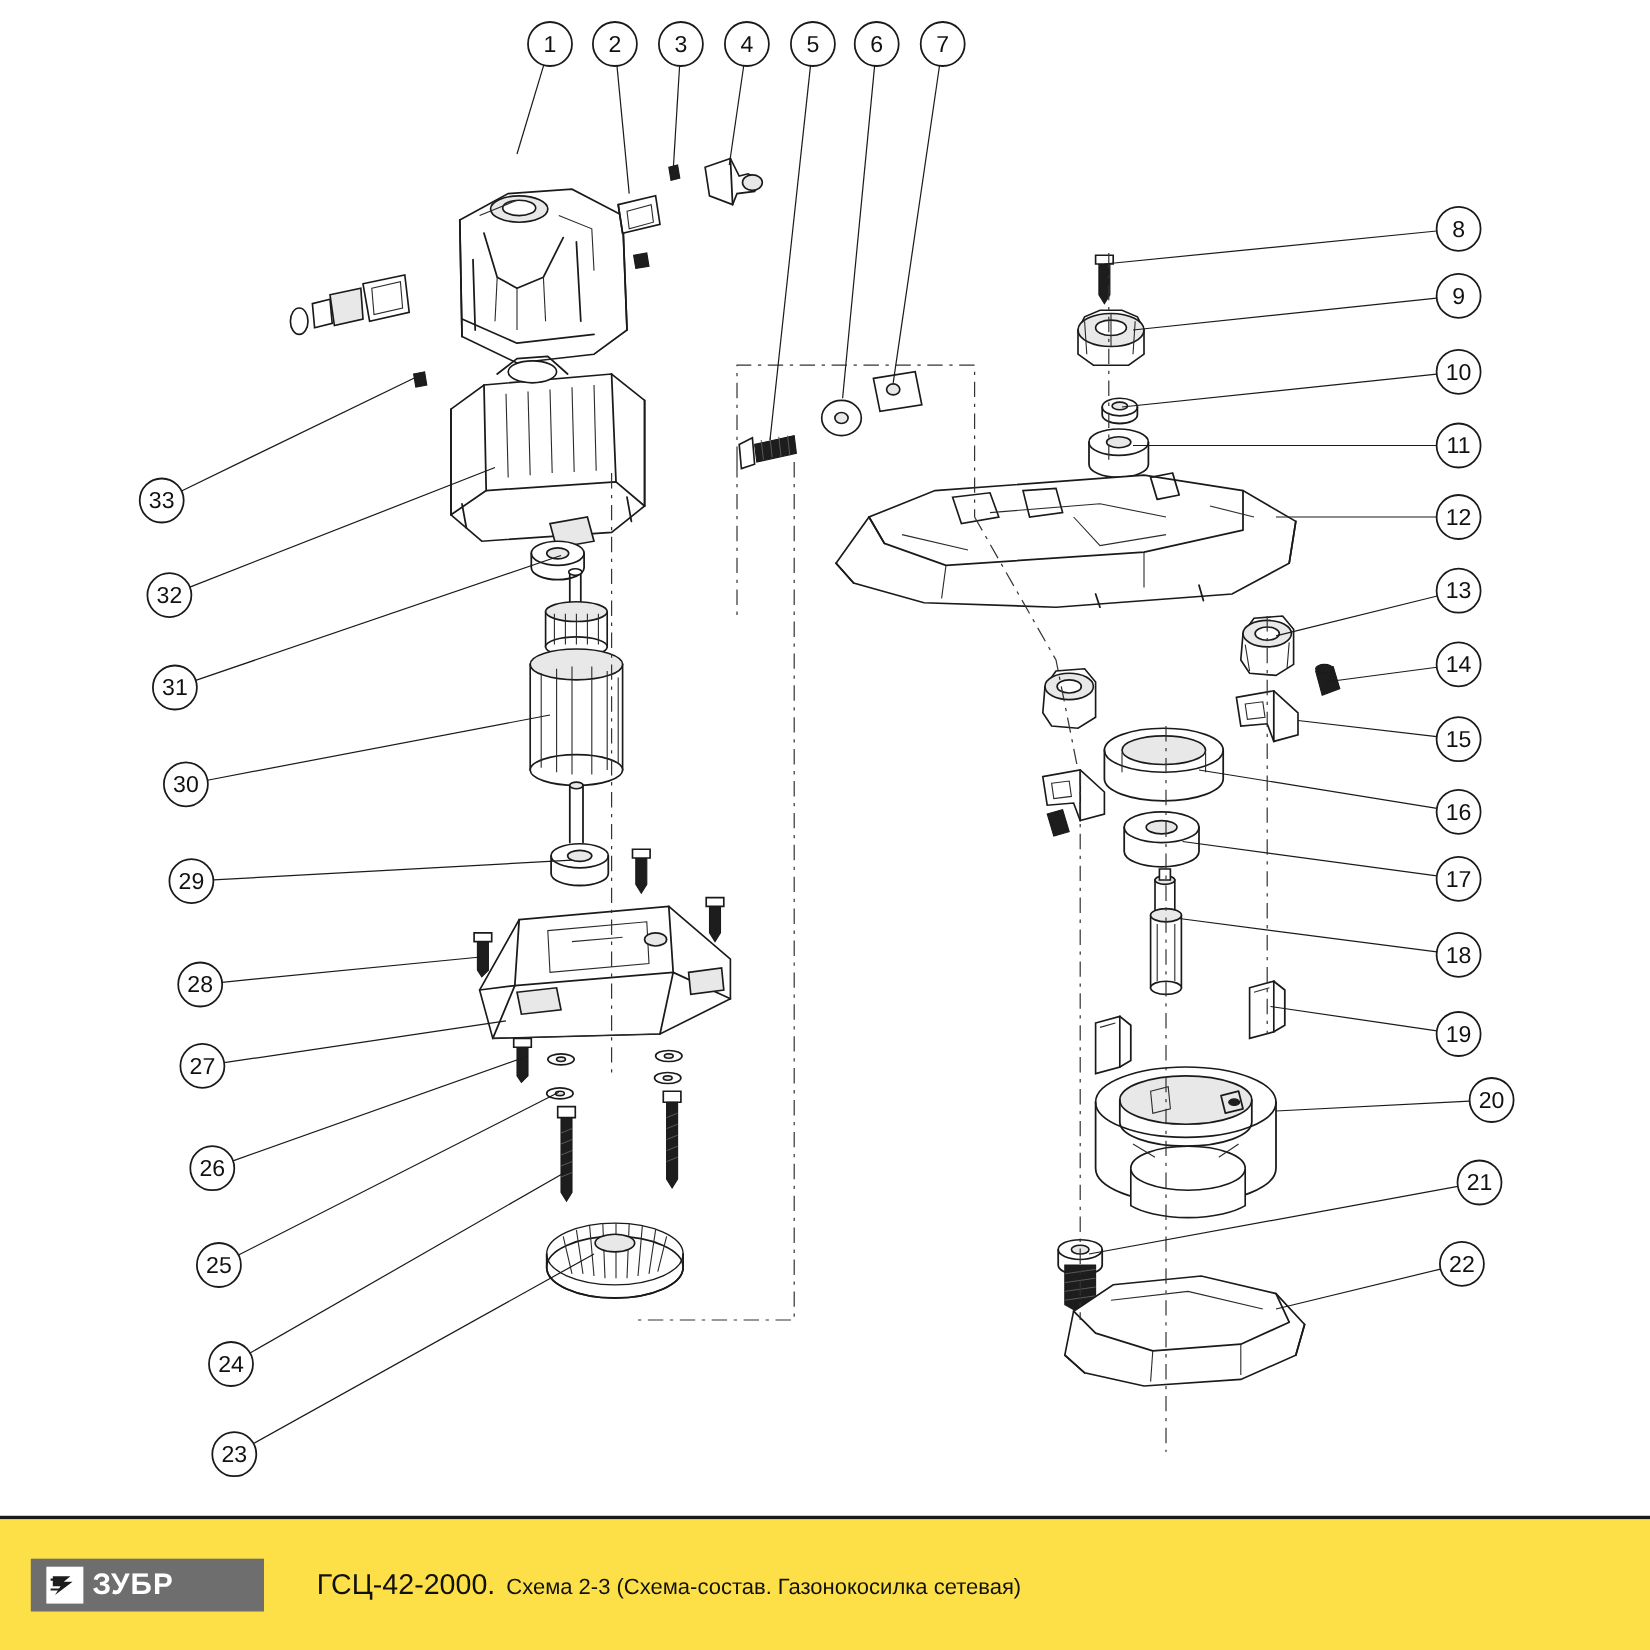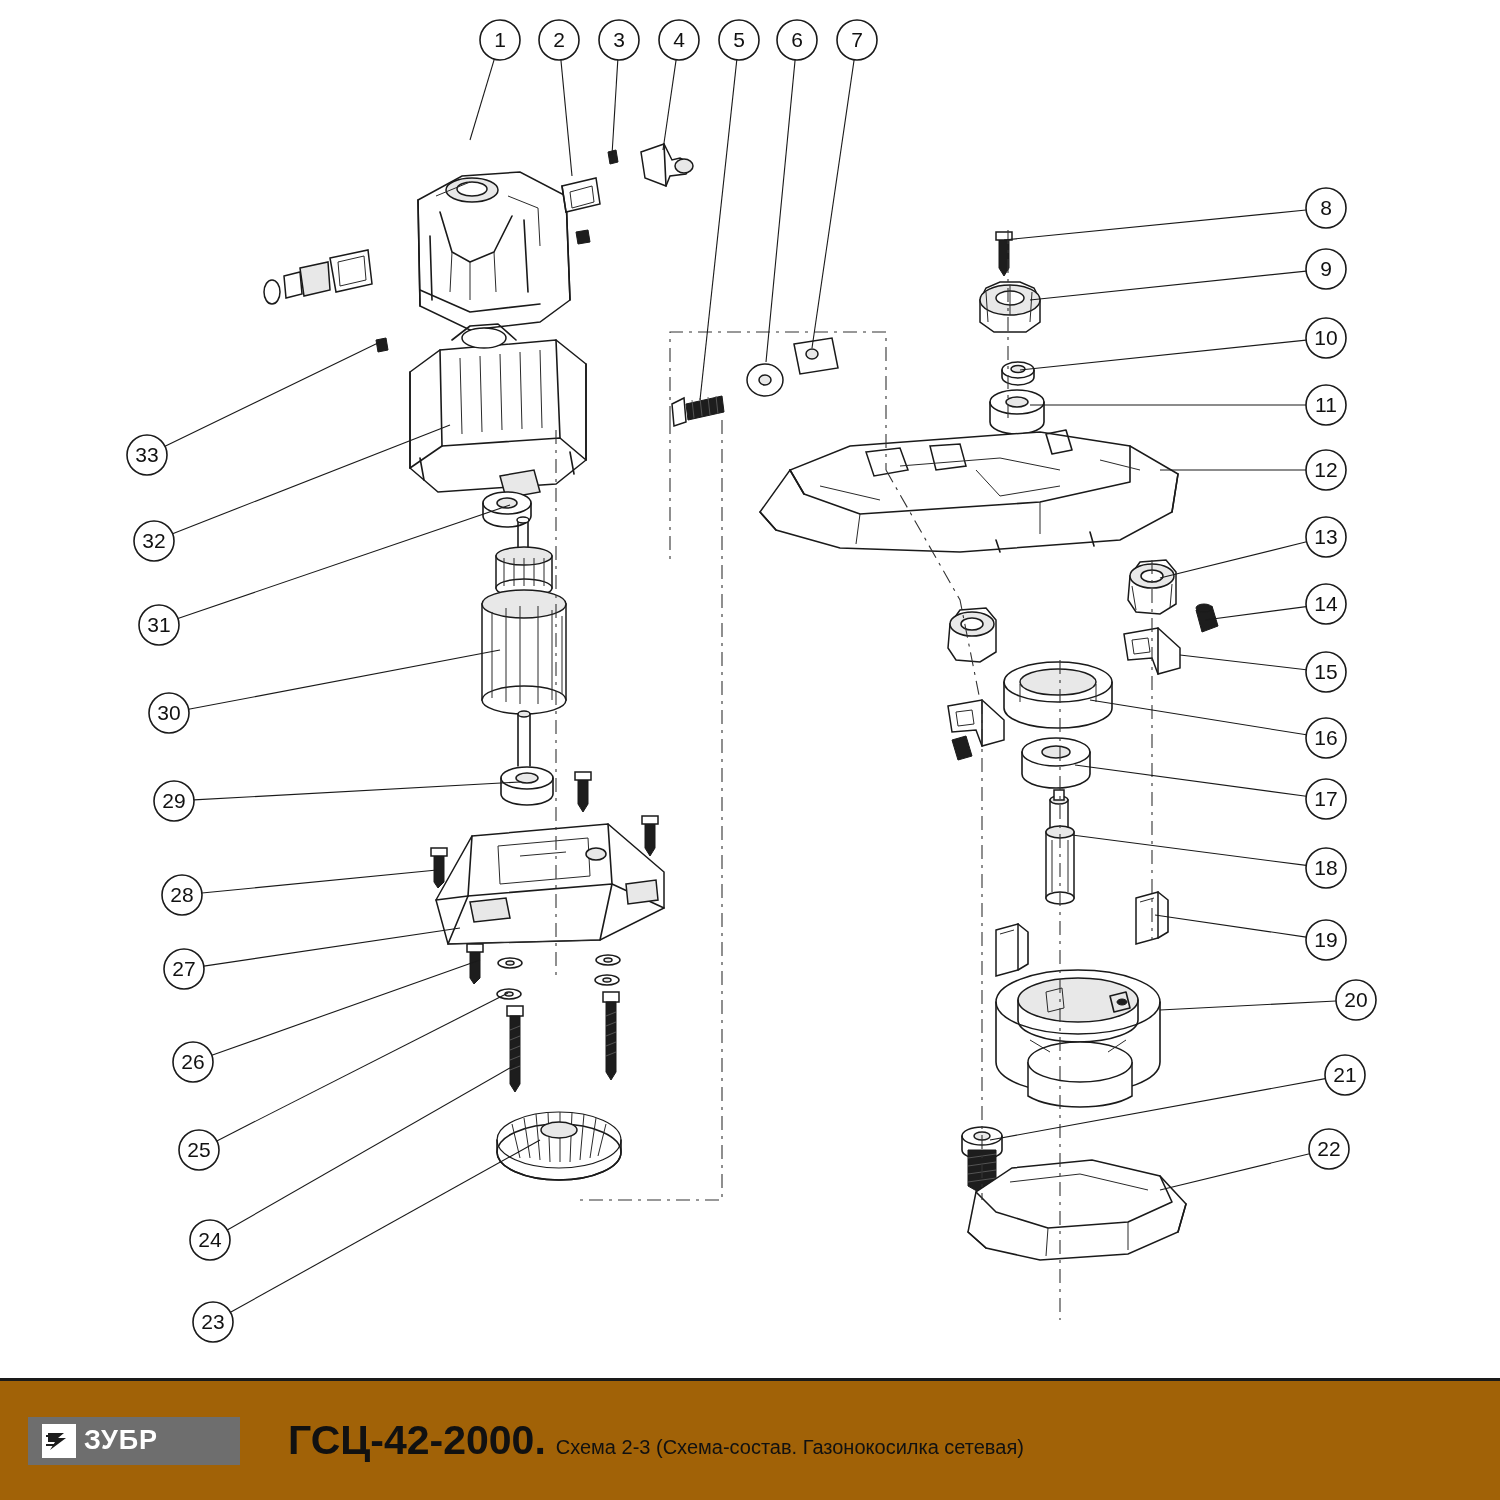--- a/index.html
+++ b/index.html
@@ -32,21 +32,21 @@
     font-size: 21px;
     fill: #111;
   }
   
   .footer {
     position: absolute;
     left: 0;
     top: 1378px;
     width: 1500px;
     height: 122px;
-    background: #a16207;
+    background: #fde047;
     border-top: 3px solid #1a1a1a;
     box-sizing: border-box;
   }
   .footer-inner {
     display: flex;
     align-items: center;
     height: 100%;
     padding-left: 28px;
   }
   .brand-logo {
@@ -72,22 +72,22 @@
     font-family: "Liberation Sans", sans-serif;
   }
   .footer-caption {
     margin-left: 48px;
     display: flex;
     align-items: baseline;
     gap: 10px;
     white-space: nowrap;
   }
   .model-code {
-    font-size: 41px;
-    font-weight: bold;
+    font-size: 26px;
+    font-weight: normal;
     color: #111;
     font-family: "Liberation Sans", sans-serif;
   }
   .scheme-desc {
     font-size: 20px;
     color: #111;
     font-family: "Liberation Sans", sans-serif;
   }
 </style>
 </head>

